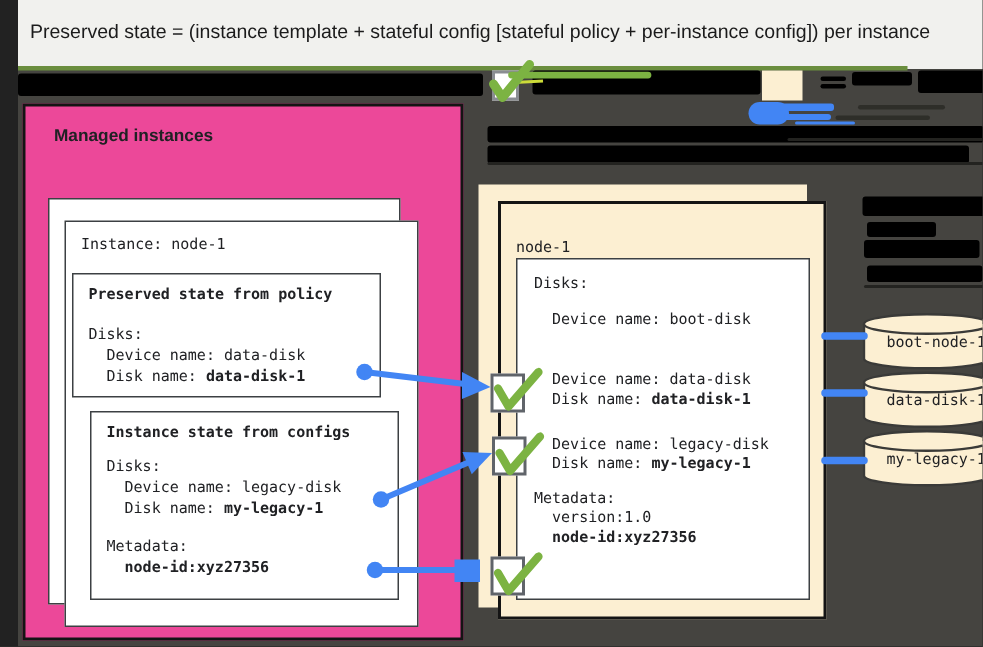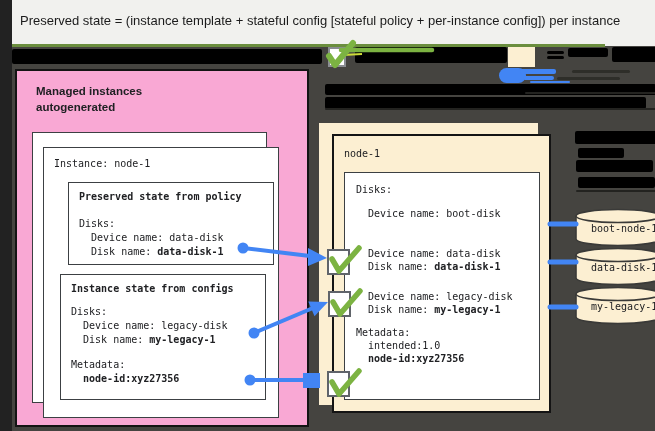--- a/index.html
+++ b/index.html
@@ -7,21 +7,21 @@
          font-family:"Liberation Sans",sans-serif;margin-left:12px;}
   .abs{position:absolute;}
   .topband{left:0;top:0;width:655px;height:46px;background:#F1F1EE;}
   .title{left:8px;top:13px;width:640px;font-size:13px;color:#1b1b1b;letter-spacing:0;}
   .oliveline{left:0;top:44px;width:593px;height:3px;background:#6B8E3E;}
   .redact{background:#000;border-radius:2px;}
   .redact-soft{background:#2e2e29;border-radius:2px;}
   .redact-thin{background:#232320;border-radius:1px;}
   .blue{background:#4285F4;}
   .cream{background:#FCEFD2;}
-  .panel-left{left:3px;top:69px;width:294px;height:358px;background:#f9a8d4;border:2px solid #141414;box-sizing:border-box;}
+  .panel-left{left:3px;top:69px;width:294px;height:358px;background:#ec4899;border:2px solid #141414;box-sizing:border-box;}
   .panel-label{left:19px;top:13px;font-size:11.5px;line-height:15.5px;color:#202124;}
   .b{font-weight:bold;}
   .card{background:#fff;border:1.5px solid #3c4043;box-sizing:border-box;}
   .mono{font-family:"DejaVu Sans Mono","Liberation Mono",monospace;font-size:10px;color:#202124;white-space:pre;}
   .lh{line-height:14px;}
   .innerbox{border:1.3px solid #3c4043;box-sizing:border-box;background:#fff;}
   .tanback{background:#FCEFD2;}
   .tanfront{background:#FCEFD2;border:2px solid #141414;box-sizing:border-box;}
   .whitebox{background:#fff;border:1.5px solid #3c4043;box-sizing:border-box;}
   .rline{line-height:13px;}
@@ -61,29 +61,28 @@
 
   <div class="abs redact" style="left:563px;top:131px;width:92px;height:13px;"></div>
   <div class="abs redact" style="left:566px;top:148px;width:46px;height:10px;"></div>
   <div class="abs redact" style="left:564px;top:160px;width:77px;height:12px;"></div>
   <div class="abs redact" style="left:566px;top:177px;width:77px;height:11px;"></div>
   <div class="abs redact-thin" style="left:564px;top:190px;width:86px;height:2px;"></div>
 
   <div class="abs panel-left">
     <div class="abs panel-label">
       <div class="b">Managed instances</div>
-      <div class="b">autogenerated</div>
     </div>
 
     <div class="abs card" style="left:15px;top:61px;width:235px;height:271px;"></div>
 
     <div class="abs card" style="left:26px;top:76px;width:236px;height:271px;">
       <div class="abs mono" style="left:10px;top:10px;">Instance: node-1</div>
 
-      <div class="abs innerbox" style="left:24px;top:34px;width:206px;height:83px;">
+      <div class="abs innerbox" style="left:4px;top:34px;width:206px;height:83px;">
         <div class="abs mono b" style="left:10px;top:8px;">Preserved state from policy</div>
         <div class="abs" style="left:10px;top:34px;">
           <div class="mono lh">Disks:</div>
           <div class="mono lh">  Device name: data-disk</div>
           <div class="mono lh"><span>  Disk name: </span><span class="b">data-disk-1</span></div>
         </div>
       </div>
 
       <div class="abs innerbox" style="left:16px;top:126px;width:206px;height:126px;">
         <div class="abs mono b" style="left:10px;top:8px;">Instance state from configs</div>
@@ -95,37 +94,37 @@
         <div class="abs" style="left:10px;top:83px;">
           <div class="mono lh">Metadata:</div>
           <div class="mono lh b">  node-id:xyz27356</div>
         </div>
       </div>
     </div>
   </div>
 
   <div class="abs tanback" style="left:307px;top:123px;width:219px;height:282px;"></div>
   <div class="abs tanfront" style="left:320px;top:134px;width:219px;height:279px;">
-    <div class="abs mono" style="left:10px;top:12px;">node-1</div>
+    <div class="abs mono" style="left:10px;top:24px;">node-1</div>
     <div class="abs whitebox" style="left:10px;top:36px;width:196px;height:228px;">
       <div class="abs mono rline" style="left:11px;top:10px;">Disks:</div>
       <div class="abs" style="left:11px;top:34px;text-align:right;">
         <div class="mono rline">  Device name: boot-disk</div>
       </div>
       <div class="abs" style="left:11px;top:74px;">
         <div class="mono rline">  Device name: data-disk</div>
         <div class="mono rline"><span>  Disk name: </span><span class="b">data-disk-1</span></div>
       </div>
       <div class="abs" style="left:11px;top:117px;">
         <div class="mono rline">  Device name: legacy-disk</div>
         <div class="mono rline"><span>  Disk name: </span><span class="b">my-legacy-1</span></div>
       </div>
       <div class="abs" style="left:11px;top:153px;">
         <div class="mono rline">Metadata:</div>
-        <div class="mono rline">  intended:1.0</div>
+        <div class="mono rline">  version:1.0</div>
         <div class="mono rline b">  node-id:xyz27356</div>
       </div>
     </div>
   </div>
 
   <div class="abs cb" style="left:316px;top:47px;width:18px;height:20px;border-color:#8a8d92;"></div>
   <div class="abs cb" style="left:315px;top:249px;width:23px;height:26px;"></div>
   <div class="abs cb" style="left:316px;top:291px;width:23px;height:26px;"></div>
   <div class="abs cb" style="left:315px;top:371px;width:23px;height:26px;"></div>
 

